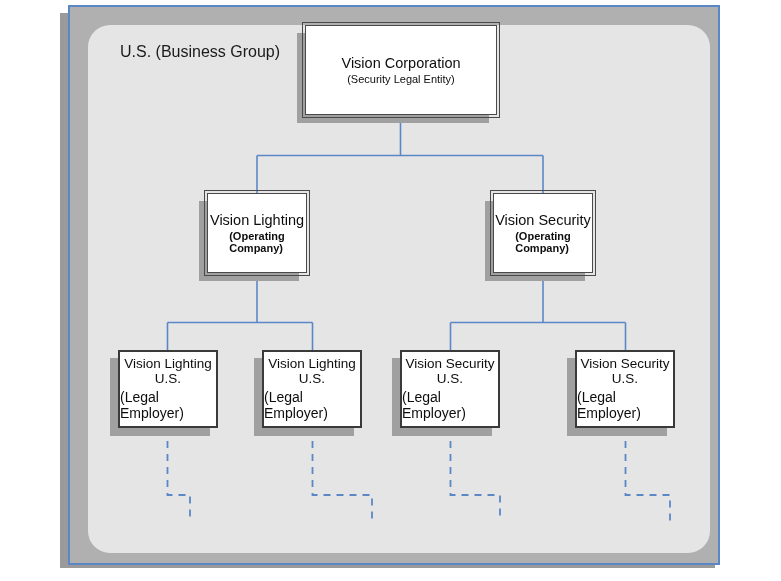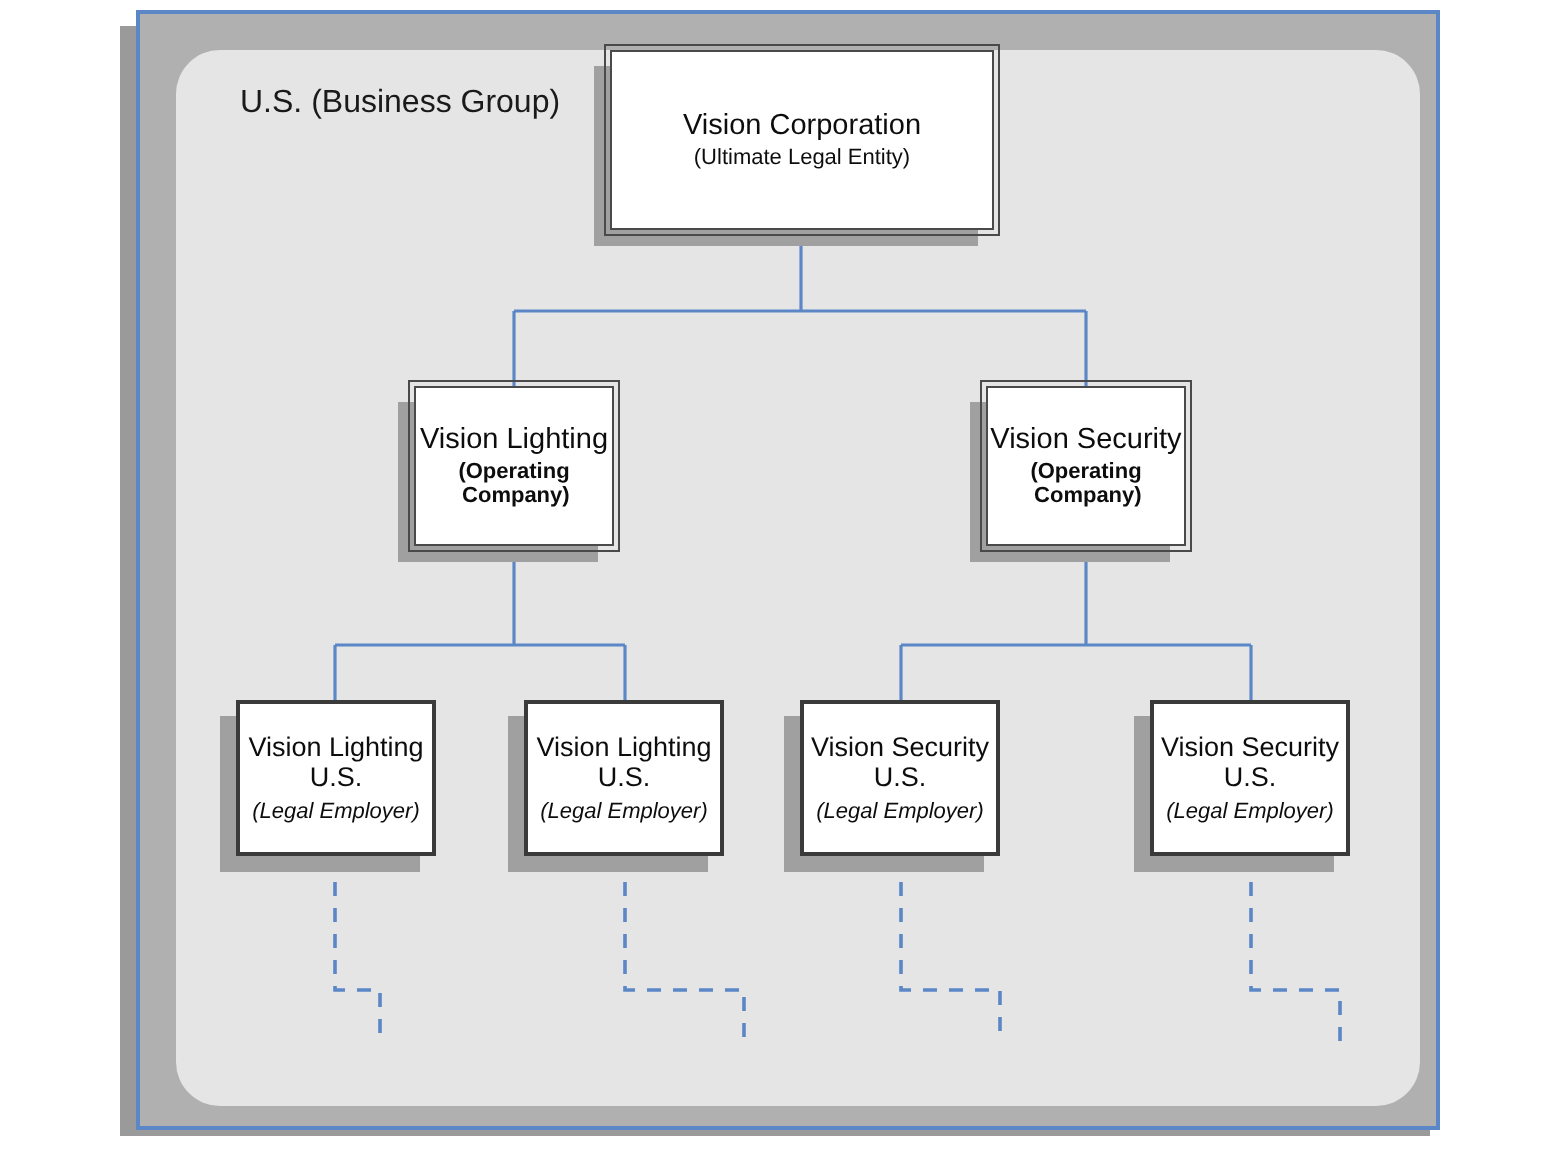--- a/index.html
+++ b/index.html
@@ -90,21 +90,21 @@
     left: 0;
     top: 0;
     width: 100%;
     height: 100%;
     background: #ffffff;
     box-sizing: border-box;
     display: flex;
     flex-direction: column;
     align-items: center;
     justify-content: center;
-    text-align: right;
+    text-align: left;
     line-height: 1.12;
   }
   
   .node.double .box {
     border: 1px solid #4a4a4a;
     outline: 1px solid #4a4a4a;
     outline-offset: 2px;
   }
   
   .node.single .box {
@@ -120,23 +120,22 @@
     font-size: 11px;
     color: #0d0d0d;
     margin-top: 2px;
   }
   .node .subtitle .sl { display: block; font-weight: bold; }
 
   .node.leaf .title {
     font-size: 13.5px;
   }
   .node.leaf .subtitle {
-    font-size: 11px;
+    font-size: 14px;
     margin-top: 4px;
-    font-style: italic;
   }
 </style>
 </head>
 <body>
 
 <div id="canvas">
 
   <div class="frame-shadow"></div>
   <div class="frame"></div>
   <div class="panel"></div>
@@ -170,21 +169,21 @@
       <path d="M 312.5 428 L 312.5 495 L 372 495 L 372 521"></path>
       <path d="M 450.5 428 L 450.5 495 L 500 495 L 500 521"></path>
       <path d="M 625.5 428 L 625.5 495 L 670 495 L 670 521"></path>
     </g>
   </svg>
 
   <div class="node double" style="left:305px; top:25px; width:192px; height:90px;">
     <div class="shadow"></div>
     <div class="box">
       <div class="title">Vision Corporation</div>
-      <div class="subtitle">(Ultimate Legal Entity)</div>
+      <div class="subtitle">(Security Legal Entity)</div>
     </div>
   </div>
 
   <div class="node double" style="left:207px; top:193px; width:100px; height:80px;">
     <div class="shadow"></div>
     <div class="box">
       <div class="title">Vision Lighting</div>
       <div class="subtitle">
         <span class="sl">(Operating</span>
         <span class="sl">Company)</span>

